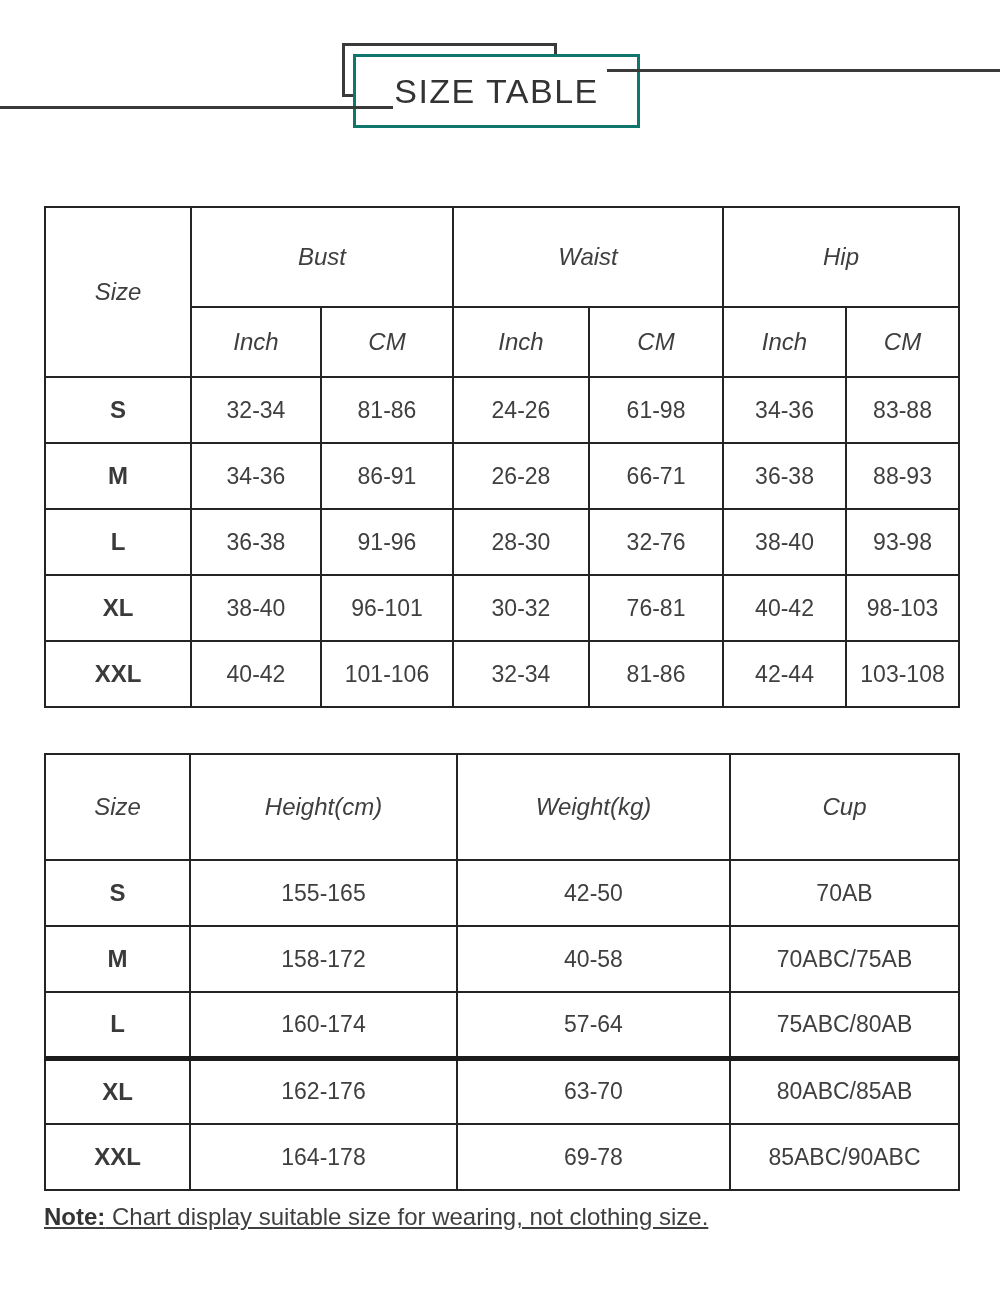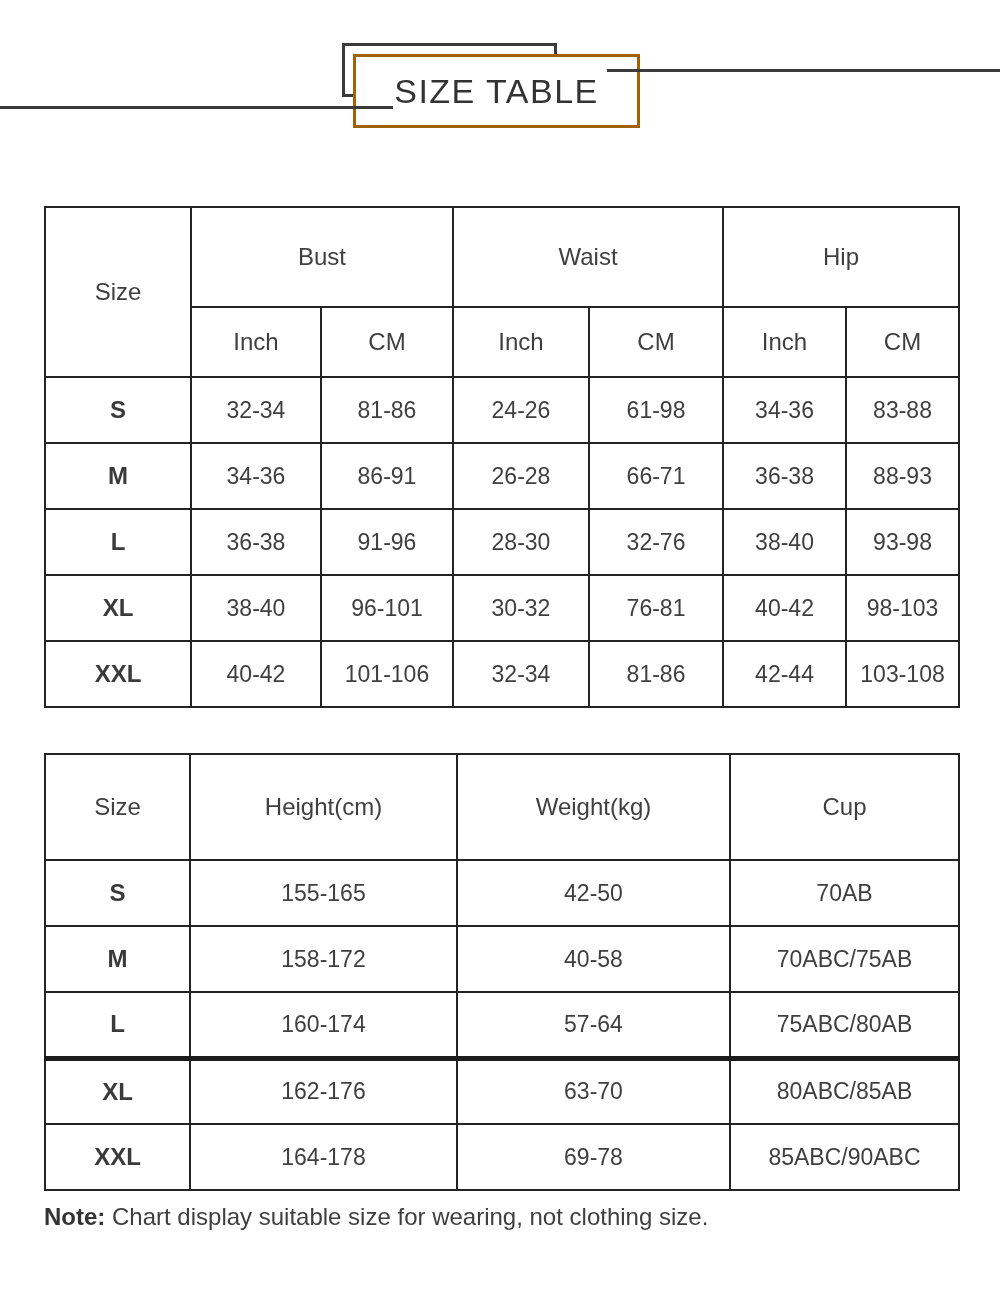--- a/index.html
+++ b/index.html
@@ -28,21 +28,21 @@
     left: 342px; top: 43px;
     width: 215px; height: 54px;
     border: 3px solid #3a3a3a;
     background: #ffffff;
     z-index: 1;
   }
   .title-box-front {
     position: absolute;
     left: 353px; top: 54px;
     width: 287px; height: 74px;
-    border: 3px solid #a16207;
+    border: 3px solid #0f766e;
     background: #ffffff;
     z-index: 2;
     display: flex;
     align-items: center;
     justify-content: center;
   }
   .title-text {
     font-size: 34px;
     letter-spacing: 1.5px;
     color: #333333;
@@ -61,38 +61,38 @@
   .t2 { left: 44px; top: 753px; width: 914px; }
   td {
     border: 2px solid #242424;
     text-align: center;
     vertical-align: middle;
     font-size: 23px;
     color: #3f3f3f;
     padding: 0;
     overflow: hidden;
   }
-  .hd  { font-size: 24px; }
+  .hd  { font-size: 24px; font-style: italic; }
   .sz  { font-size: 24px; font-weight: 700; color: #3a3a3a; }
   .t1 .r-group { height: 100px; }
   .t1 .r-units { height: 70px; }
   .t1 .r-data  { height: 66px; }
   .t2 .r-head  { height: 106px; }
   .t2 .r-data  { height: 66px; }
   .t2 tr.seam td { border-top: 5px solid #1c1c1c; }
 
   
   .note {
     position: absolute;
     left: 44px; top: 1198px;
     font-size: 24px;
     line-height: 37px;
     color: #3f3f3f;
   }
-  .note p { margin: 0; }
+  .note p { margin: 0; text-decoration: underline; }
   .note b { font-weight: 700; color: #333333; }
 </style>
 </head>
 <body>
 
 <div class="canvas">
 
   <div>
     <div class="hline hline-left"></div>
     <div class="hline hline-right"></div>

